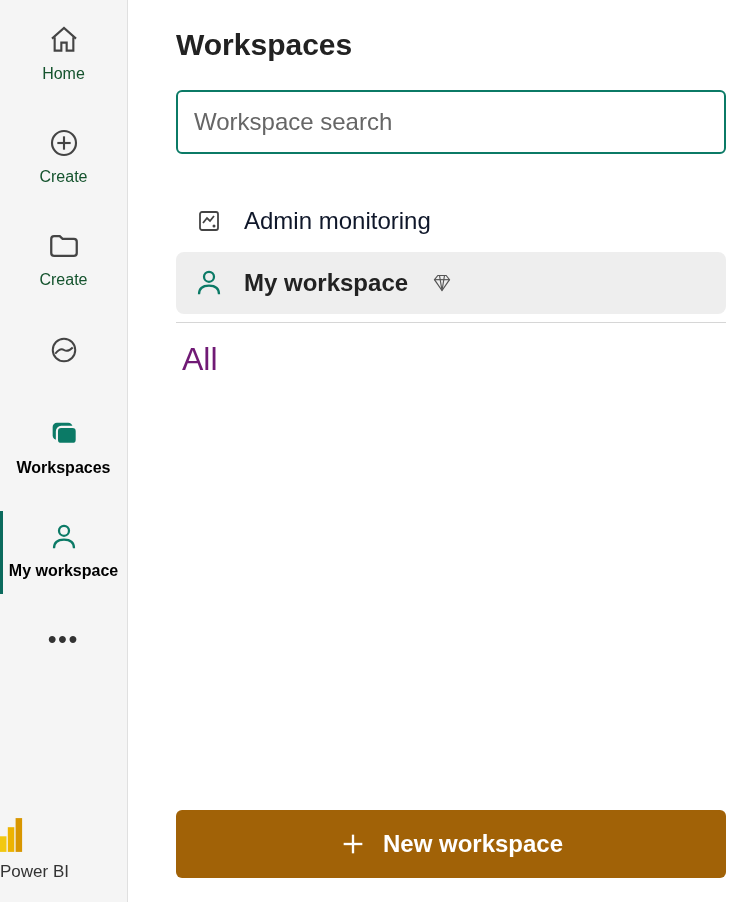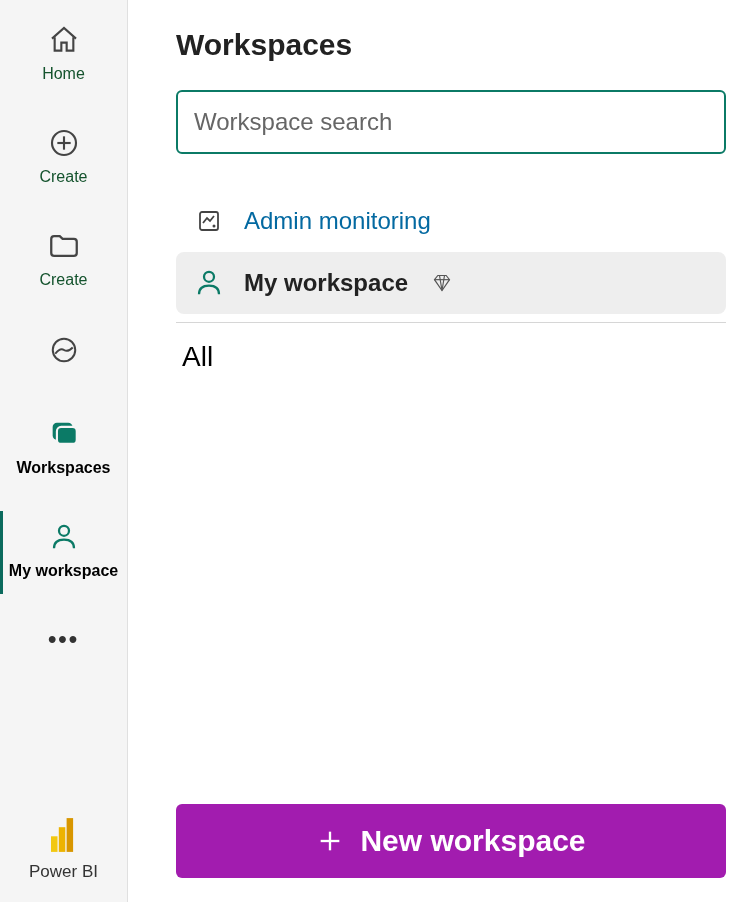--- a/index.html
+++ b/index.html
@@ -72,21 +72,21 @@
       margin-bottom: 24px;
       font-size: 24px;
       font-weight: 700;
       letter-spacing: 2px;
       color: #333;
     }
     .nav-footer {
       margin-top: auto;
       display: flex;
       flex-direction: column;
-      align-items: center;
+      align-items: flex-start;
       padding-bottom: 20px;
     }
     .nav-footer .nav-icon {
       margin-bottom: 6px;
     }
     .nav-footer .nav-label {
       font-size: 17px;
       color: #333;
     }
 
@@ -133,53 +133,53 @@
     }
     .ws-item .ws-icon {
       width: 30px;
       height: 30px;
       display: flex;
       align-items: center;
       justify-content: center;
     }
     .ws-item .ws-label {
       font-size: 24px;
-      color: #0369a1;
+      color: #0f172a;
     }
     .ws-item.selected {
       background: #eeeeee;
     }
     .ws-item.selected .ws-label {
       font-weight: 700;
       color: #222;
     }
     .ws-badge {
       display: flex;
       align-items: center;
       margin-left: 4px;
     }
     .ws-divider {
       height: 1px;
       background: #d6d6d6;
       margin: 8px 0 18px 0;
     }
     .ws-section-label {
-      font-size: 28px;
-      color: #000000;
+      font-size: 32px;
+      color: #701a75;
       padding-left: 6px;
     }
 
     .new-ws-btn {
       margin-top: auto;
-      background: #a21caf;
+      background: #a16207;
       color: #ffffff;
       border: none;
       border-radius: 6px;
       padding: 20px 24px;
-      font-size: 30px;
+      font-size: 24px;
       font-weight: 600;
       font-family: inherit;
       display: flex;
       align-items: center;
       justify-content: center;
       gap: 16px;
       cursor: pointer;
     }
     .new-ws-btn svg { display: block; }
   </style>

